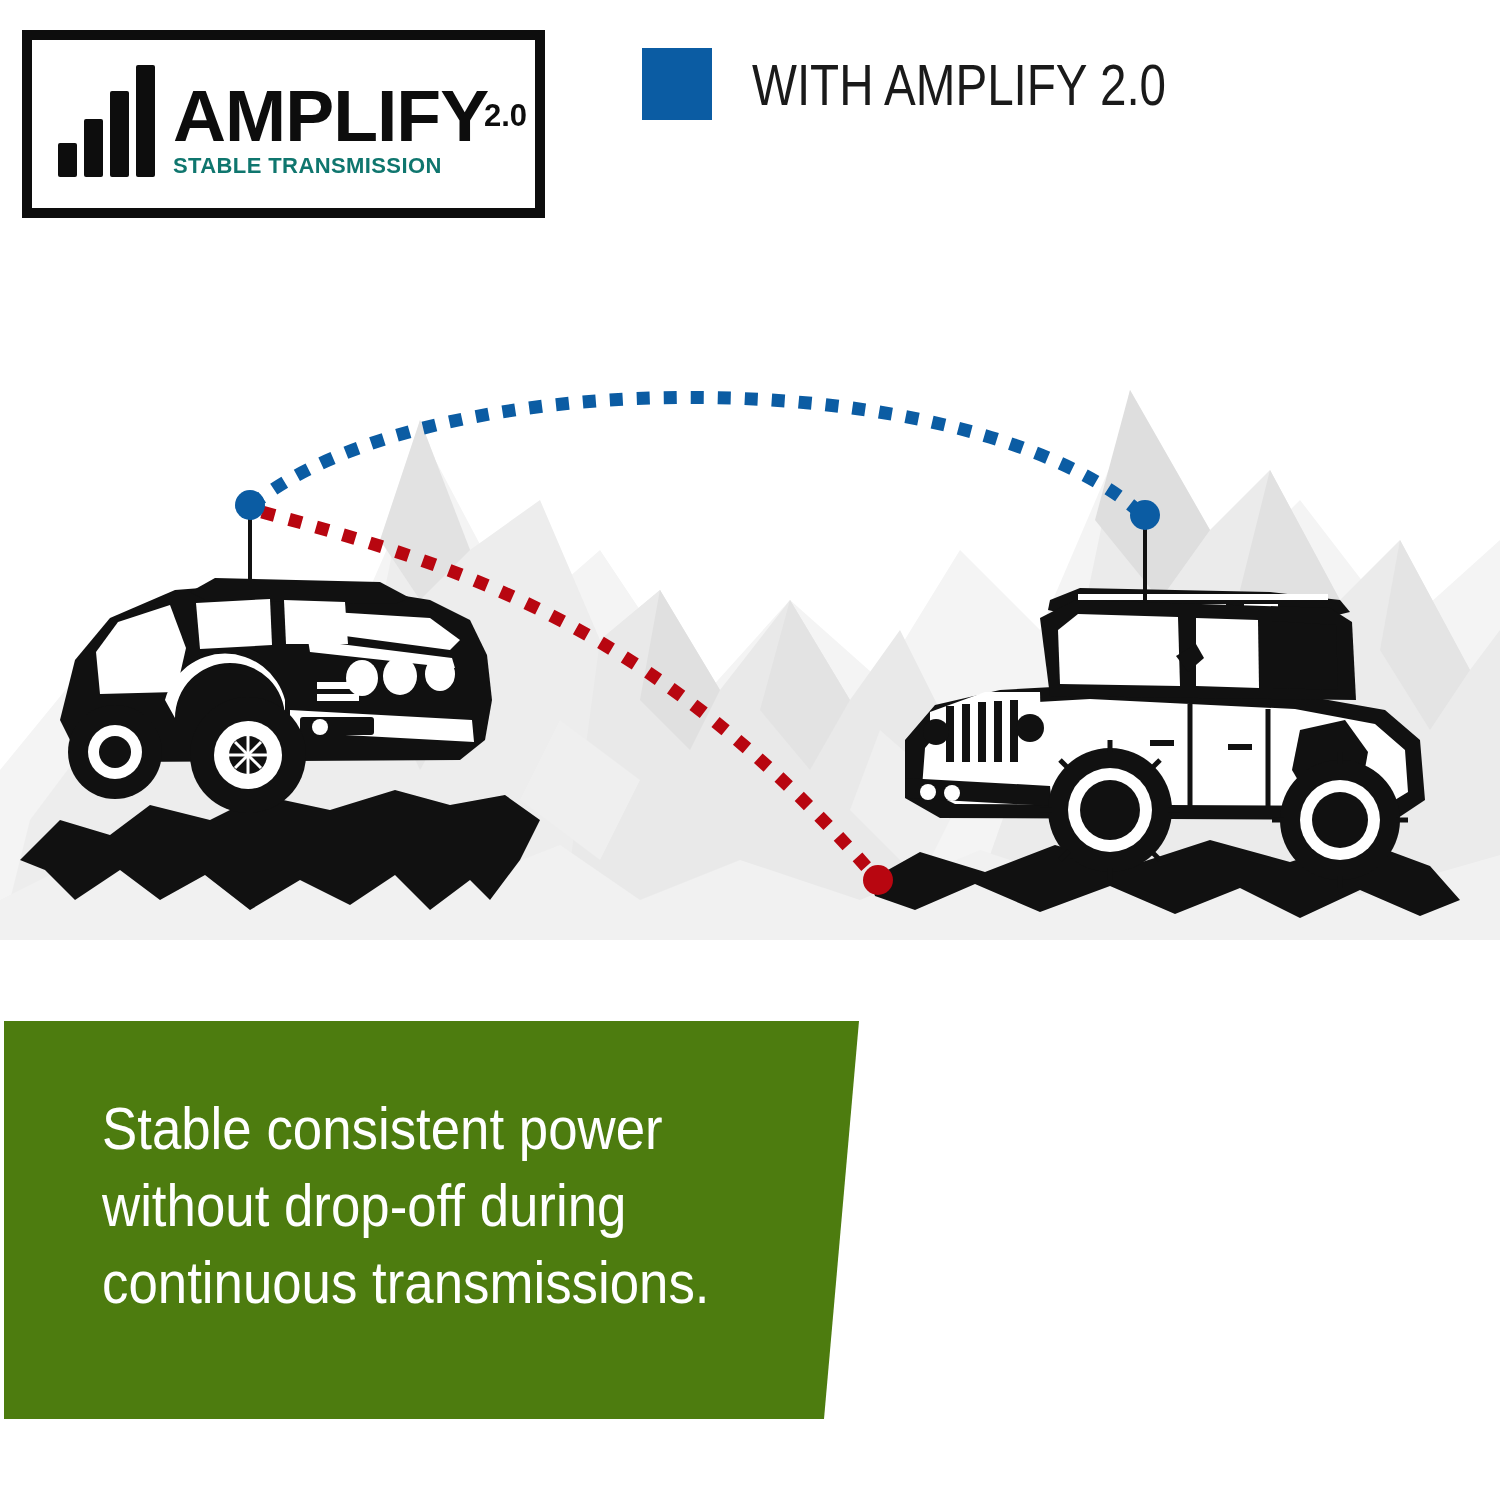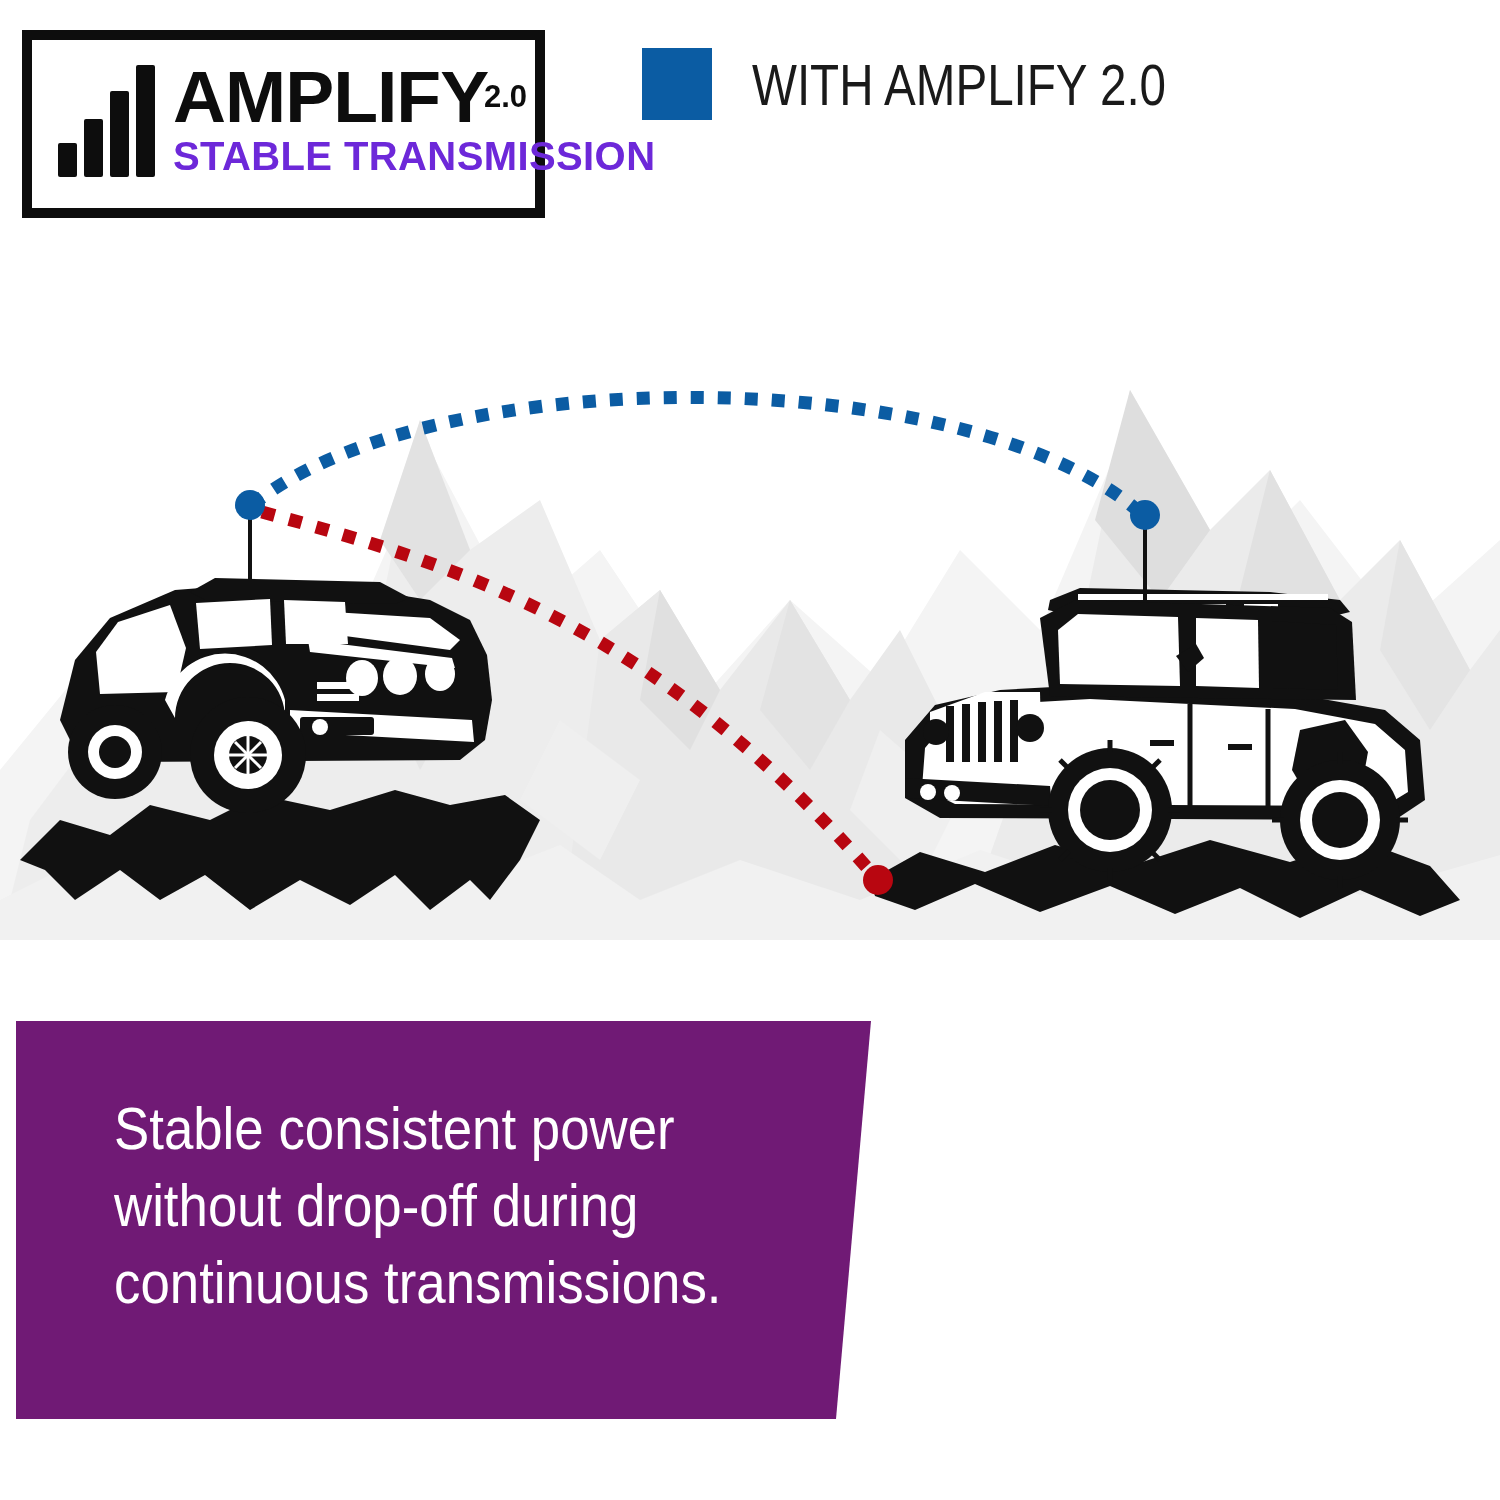--- a/index.html
+++ b/index.html
@@ -81,23 +81,23 @@
     font-family: "Liberation Sans", sans-serif;
     font-weight: bold;
     font-size: 31px;
     color: #0d0d0d;
     margin-left: 2px;
     margin-bottom: 2px;
   }
   #logo-tagline {
     font-family: "Liberation Sans", sans-serif;
     font-weight: bold;
-    font-size: 40px;
+    font-size: 22px;
     letter-spacing: 0.4px;
-    color: #6d28d9;
+    color: #0f766e;
     margin-top: 7px;
     transform: scaleX(1.0);
     transform-origin: left top;
     white-space: nowrap;
   }
 
   
   #legend {
     position: absolute;
     left: 618px;
@@ -131,25 +131,25 @@
     left: 0;
     top: 300px;
     width: 1500px;
     height: 680px;
   }
   #scene svg { display: block; }
 
   
   #bottom-banner {
     position: absolute;
-    left: 16px;
+    left: 4px;
     top: 1021px;
     width: 870px;
     height: 398px;
-    background: #701a75;
+    background: #4d7c0f;
     clip-path: polygon(0 0, 855px 0, 820px 398px, 0 398px);
   }
   #banner-text {
     position: absolute;
     left: 98px;
     top: 70px;
     width: 660px;
     font-family: "Liberation Sans", sans-serif;
     font-size: 60px;
     line-height: 1.28;

